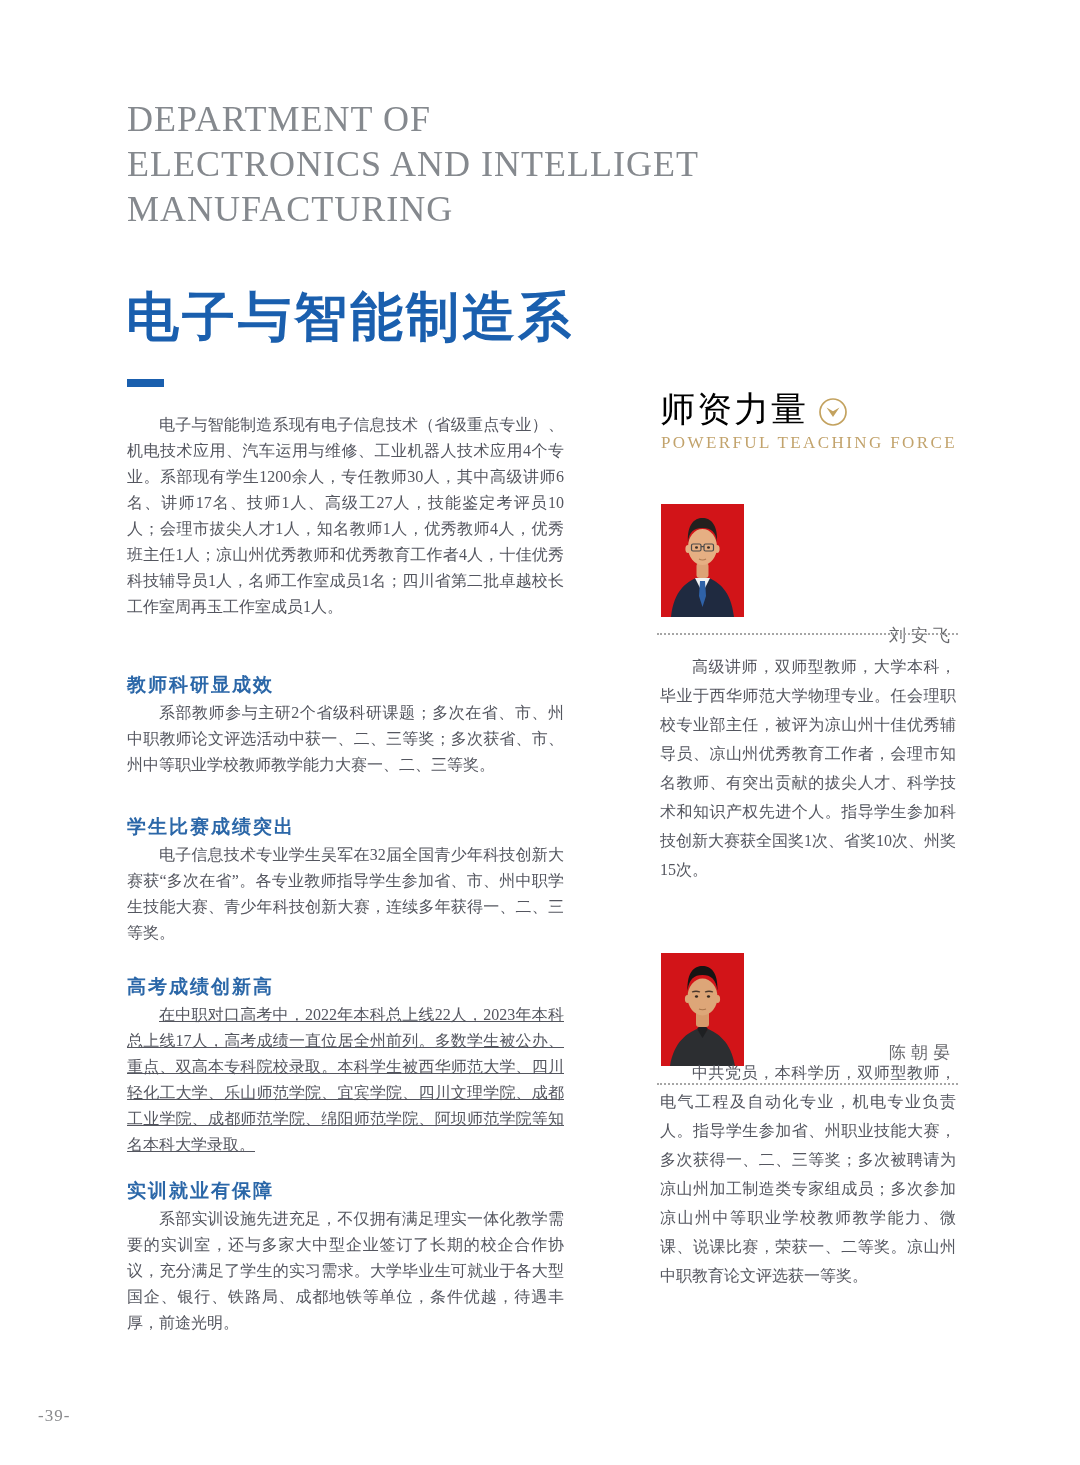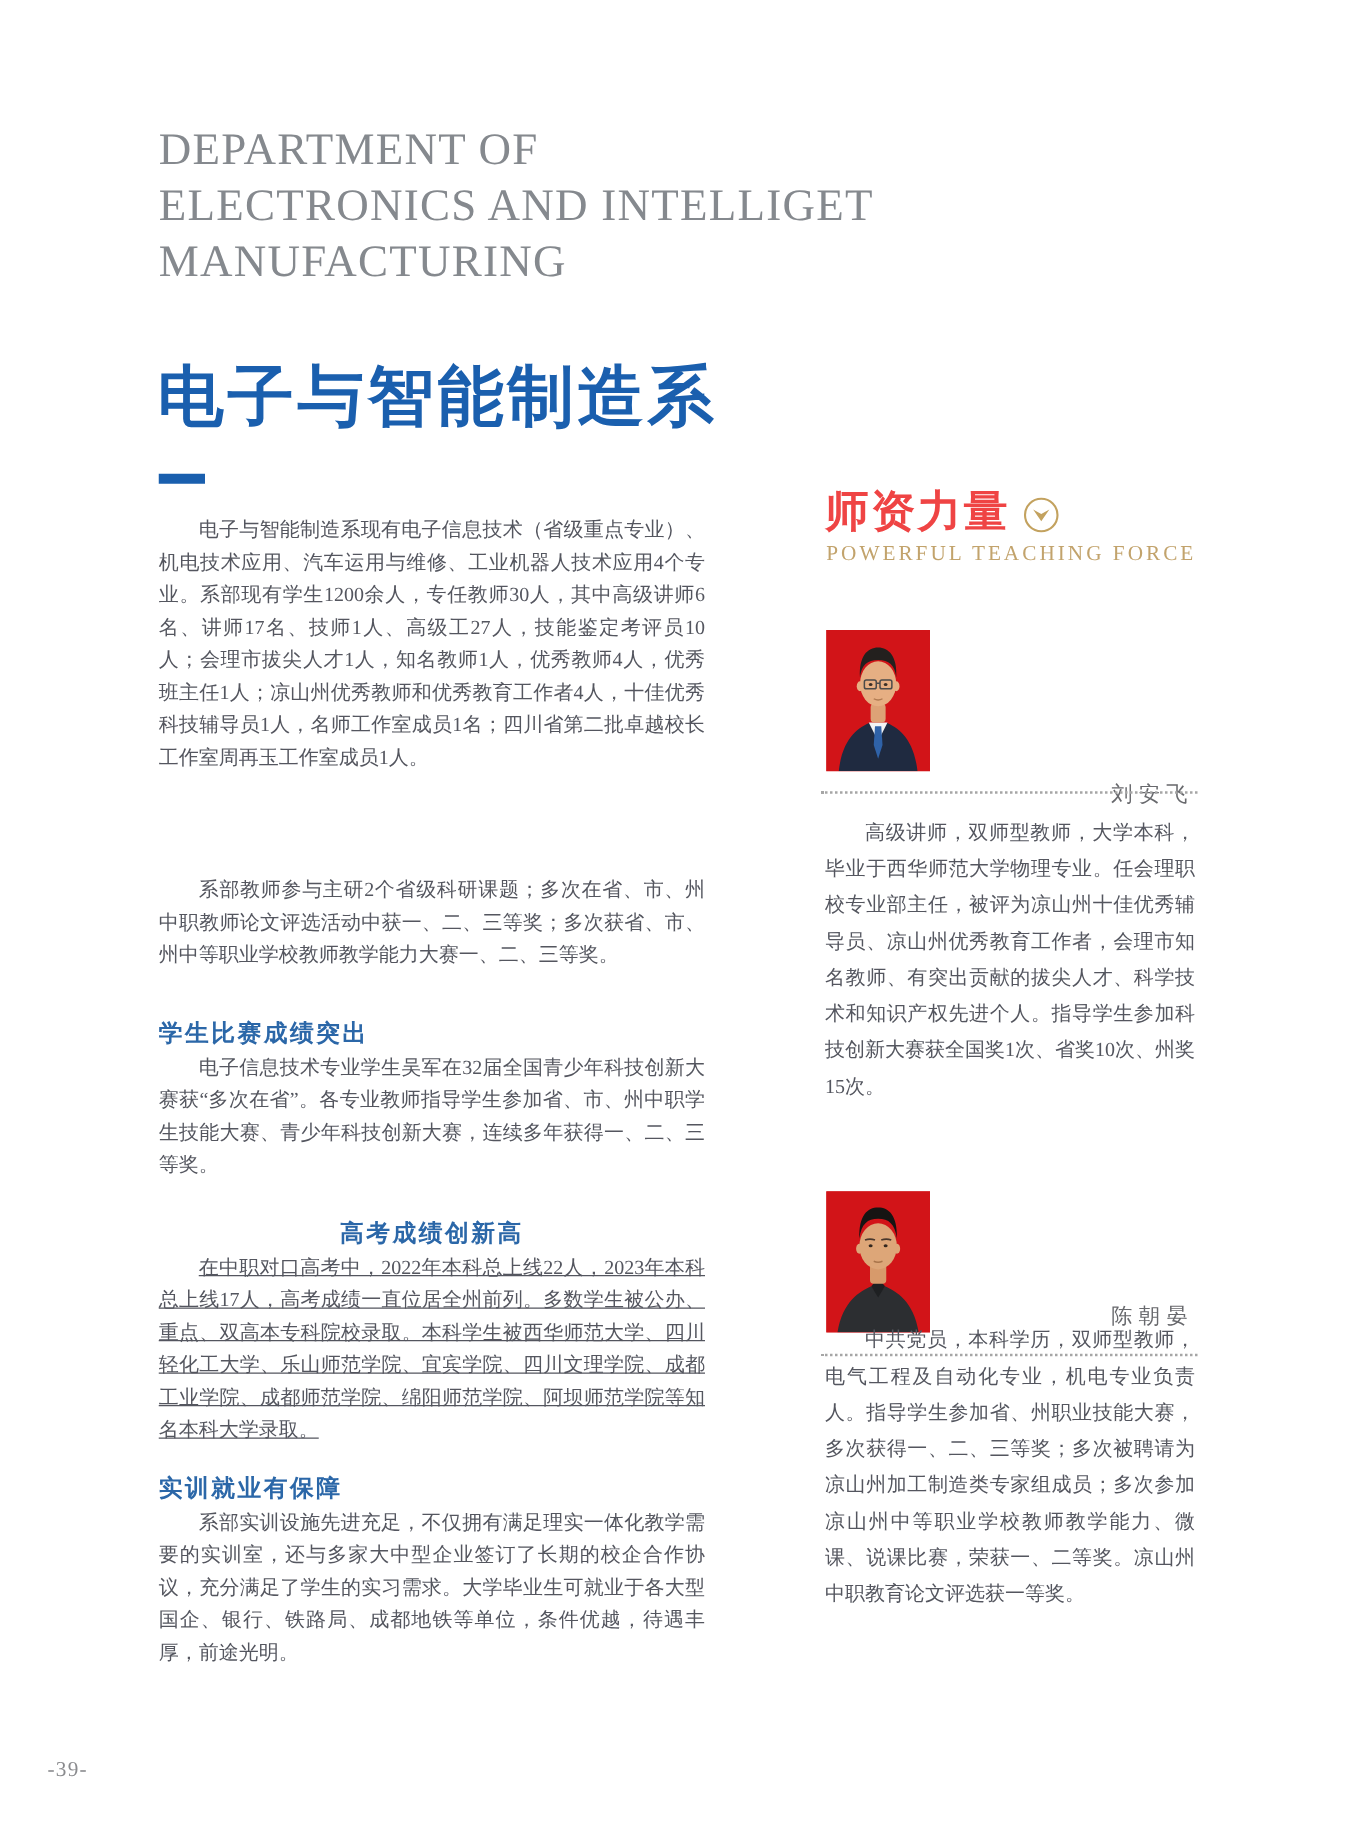--- a/index.html
+++ b/index.html
@@ -37,31 +37,31 @@
     text-align:justify;text-indent:2em;
   }
   .intro{top:412px;}
   .sec-head{
     left:127px;width:437px;
     font-size:19px;font-weight:700;
     color:#2b67a8;letter-spacing:2px;
   }
   .sh1{top:672px;} .sb1{top:700px;}
   .sh2{top:814px;} .sb2{top:842px;}
-  .sh3{top:974px;text-align:center;} .sb3{top:1002px;text-decoration:underline;}
+  .sh3{top:974px;} .sb3{top:1002px;text-decoration:underline;}
   .sh4{top:1178px;} .sb4{top:1206px;}
 
   
   .fac-head{
     left:660px;top:386px;width:320px;
     display:flex;align-items:center;gap:10px;
   }
   .fac-zh{
-    font-size:35px;font-weight:700;
-    color:#ef4444;letter-spacing:2px;
+    font-size:35px;font-weight:400;
+    color:#000000;letter-spacing:2px;
   }
   .fac-icon{width:30px;height:30px;margin-top:4px;}
   .fac-en{
     left:661px;top:433px;width:320px;
     font-size:17px;color:#c2a36c;letter-spacing:2.4px;
   }
   .photo{
     left:661px;width:83px;height:113px;
     background:#d21418;overflow:hidden;
   }
@@ -103,20 +103,21 @@
     <div>ELECTRONICS AND INTELLIGET</div>
     <div>MANUFACTURING</div>
   </div>
 
   <div class="abs title-zh">电子与智能制造系</div>
 
   <div class="abs dash"></div>
 
   <div class="abs para intro">电子与智能制造系现有电子信息技术（省级重点专业）、机电技术应用、汽车运用与维修、工业机器人技术应用4个专业。系部现有学生1200余人，专任教师30人，其中高级讲师6名、讲师17名、技师1人、高级工27人，技能鉴定考评员10人；会理市拔尖人才1人，知名教师1人，优秀教师4人，优秀班主任1人；凉山州优秀教师和优秀教育工作者4人，十佳优秀科技辅导员1人，名师工作室成员1名；四川省第二批卓越校长工作室周再玉工作室成员1人。</div>
 
+  <div class="abs sec-head sh1">教师科研显成效</div>
   <div class="abs para sb1">系部教师参与主研2个省级科研课题；多次在省、市、州中职教师论文评选活动中获一、二、三等奖；多次获省、市、州中等职业学校教师教学能力大赛一、二、三等奖。</div>
 
   <div class="abs sec-head sh2">学生比赛成绩突出</div>
   <div class="abs para sb2">电子信息技术专业学生吴军在32届全国青少年科技创新大赛获“多次在省”。各专业教师指导学生参加省、市、州中职学生技能大赛、青少年科技创新大赛，连续多年获得一、二、三等奖。</div>
 
   <div class="abs sec-head sh3">高考成绩创新高</div>
   <div class="abs para sb3">在中职对口高考中，2022年本科总上线22人，2023年本科总上线17人，高考成绩一直位居全州前列。多数学生被公办、重点、双高本专科院校录取。本科学生被西华师范大学、四川轻化工大学、乐山师范学院、宜宾学院、四川文理学院、成都工业学院、成都师范学院、绵阳师范学院、阿坝师范学院等知名本科大学录取。</div>
 
   <div class="abs sec-head sh4">实训就业有保障</div>
   <div class="abs para sb4">系部实训设施先进充足，不仅拥有满足理实一体化教学需要的实训室，还与多家大中型企业签订了长期的校企合作协议，充分满足了学生的实习需求。大学毕业生可就业于各大型国企、银行、铁路局、成都地铁等单位，条件优越，待遇丰厚，前途光明。</div>

